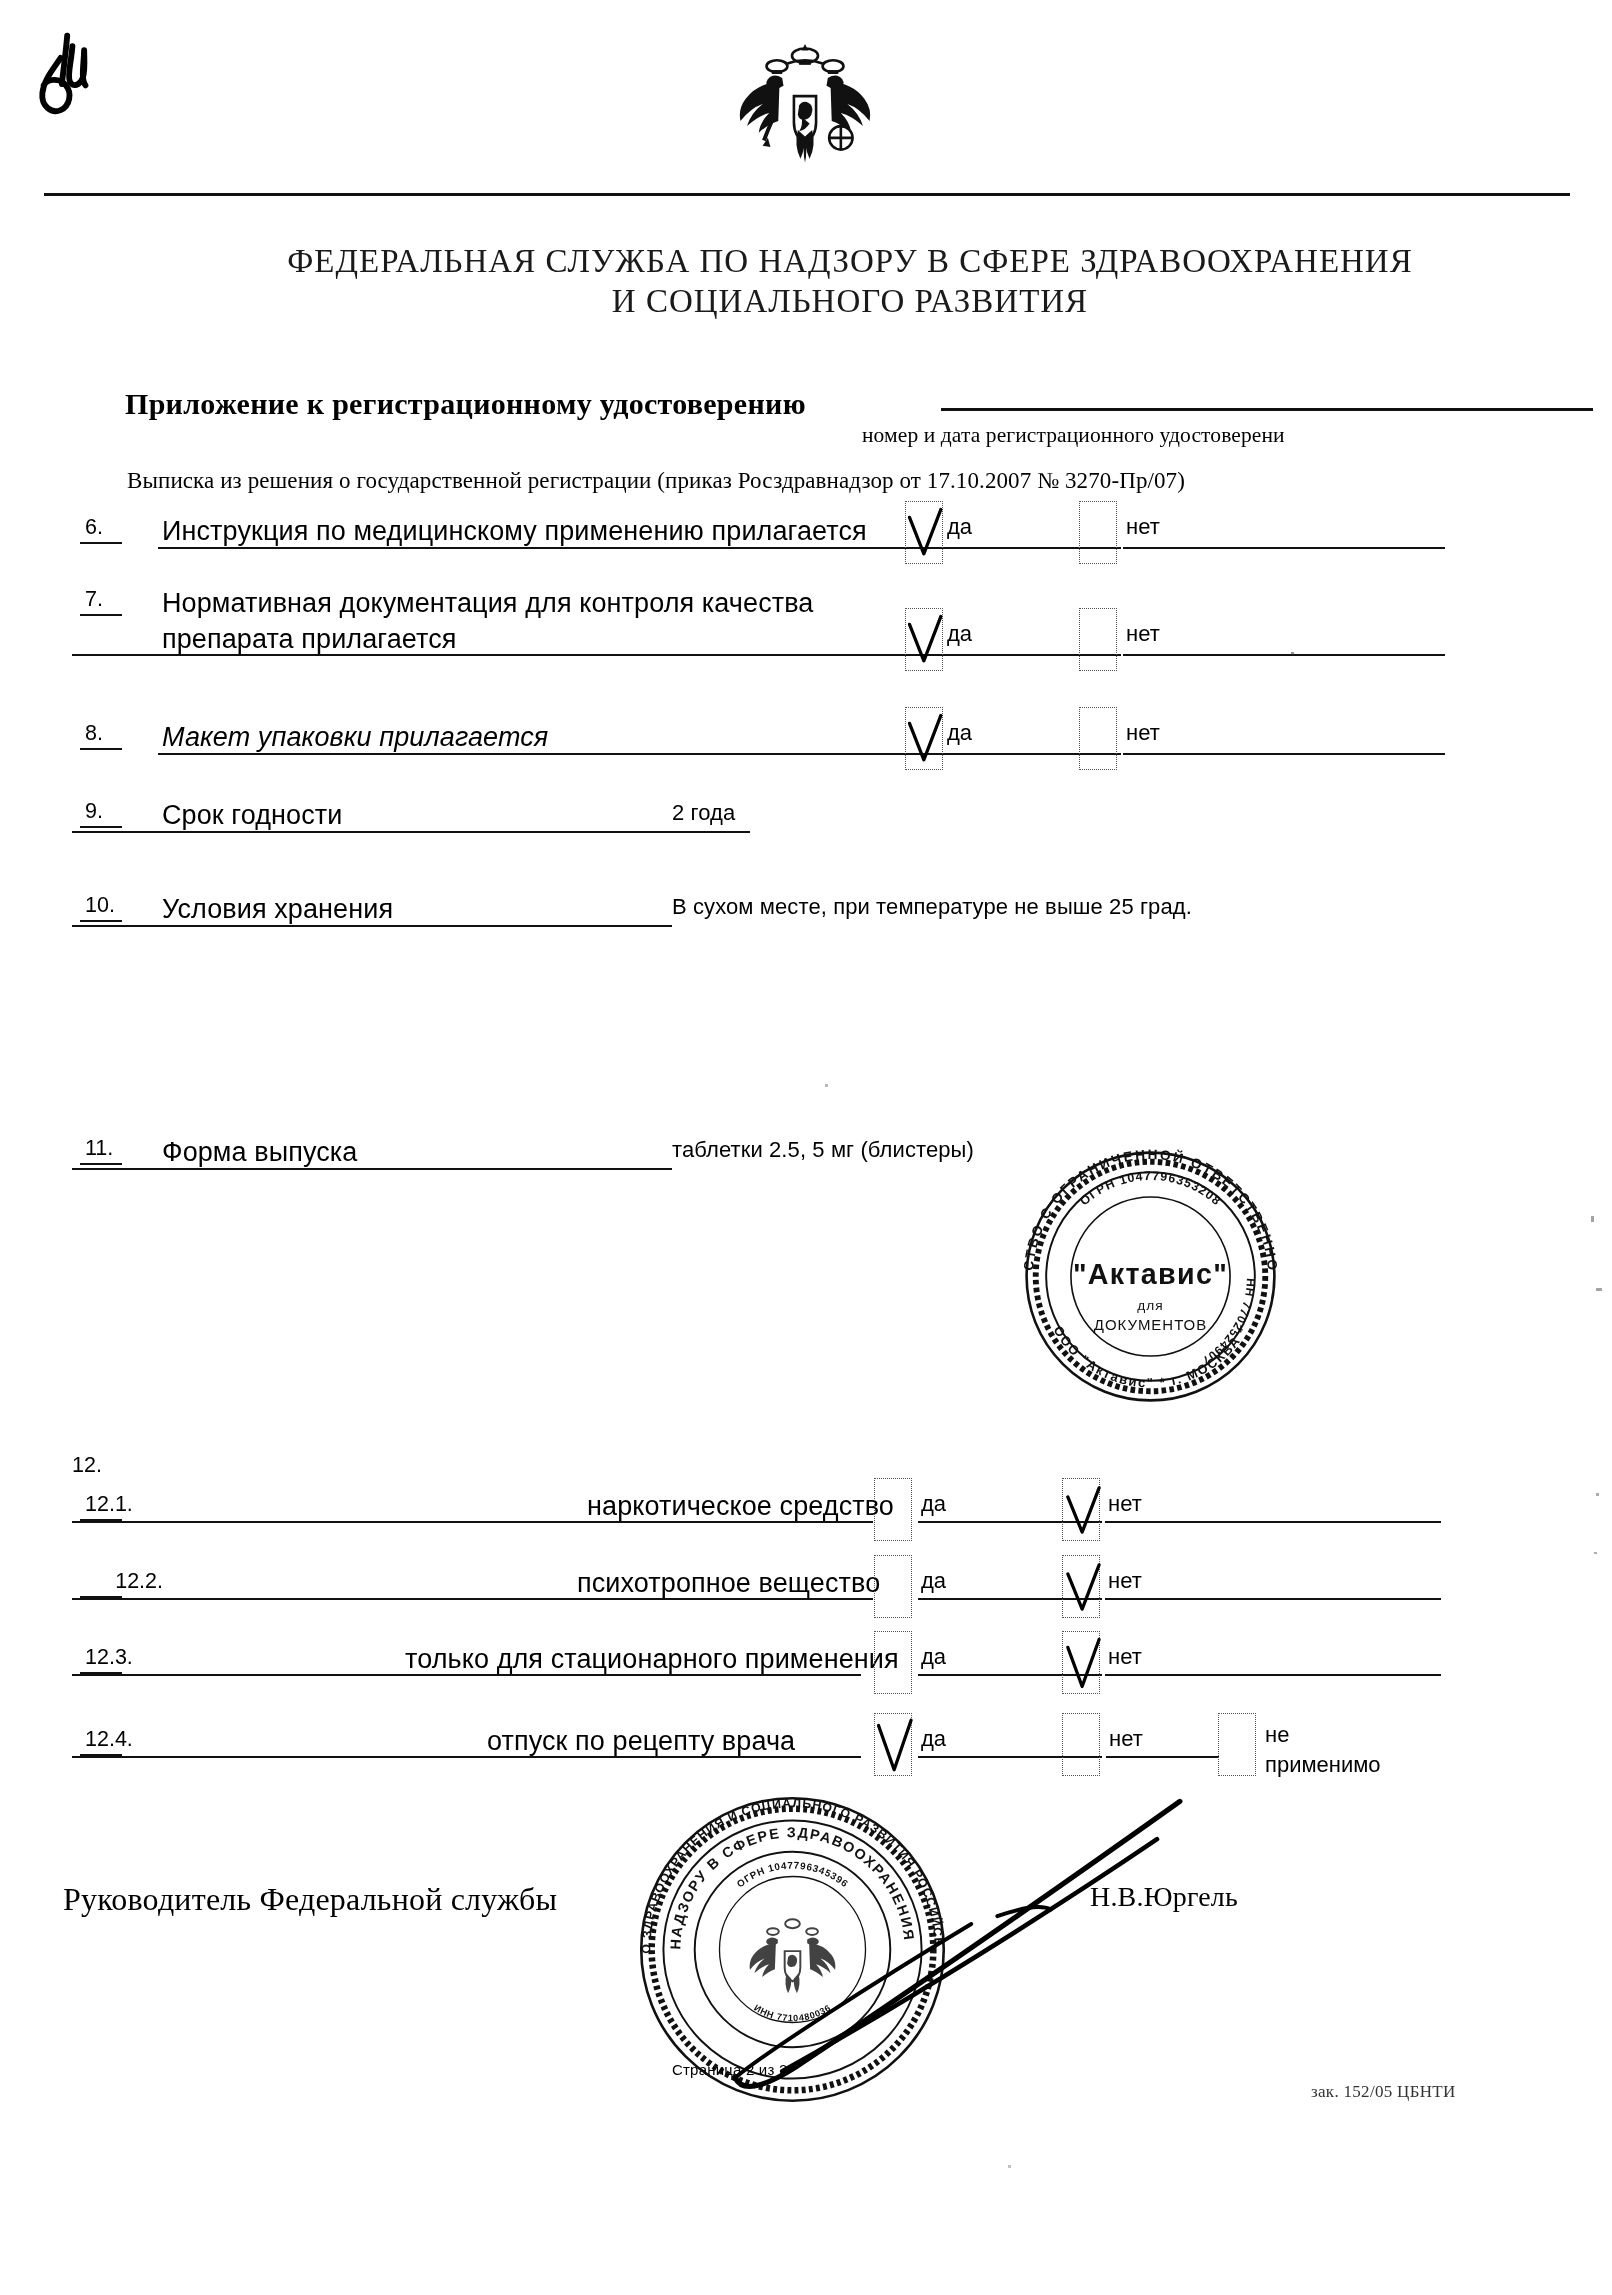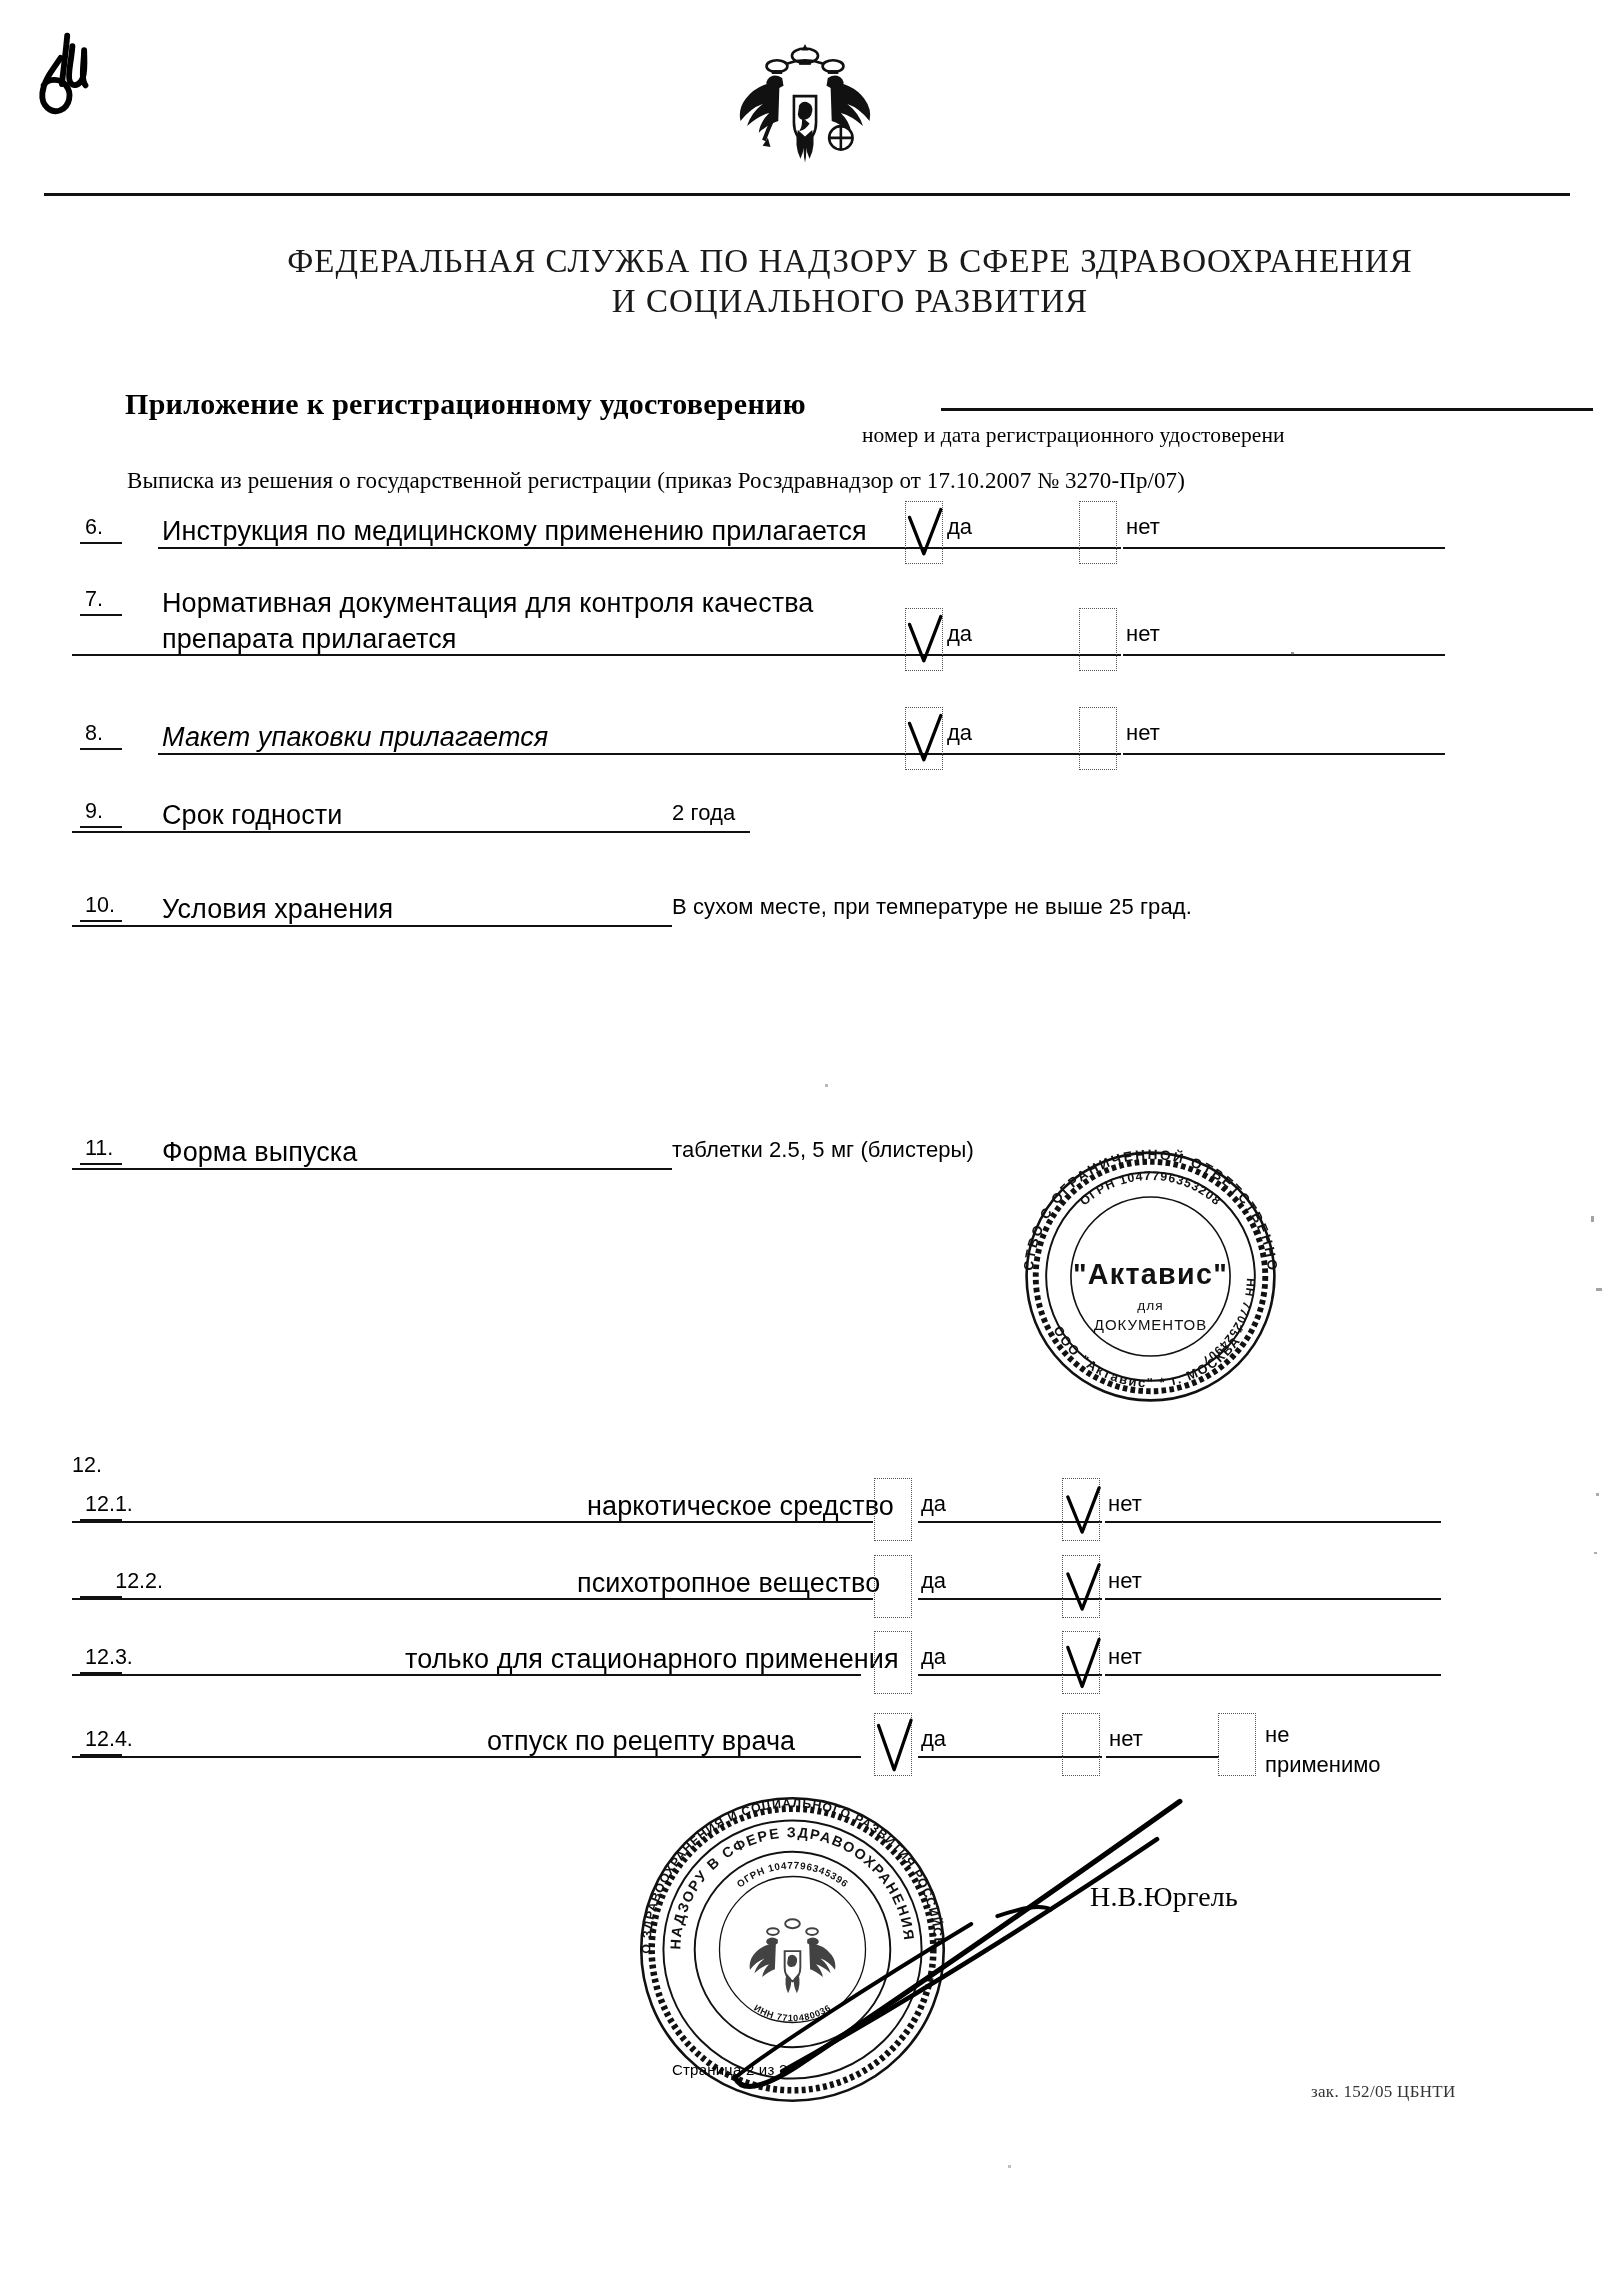--- a/index.html
+++ b/index.html
@@ -442,20 +442,21 @@
     <svg width="626" height="352" viewBox="0 0 960 540">
       <g fill="none" stroke="#000" stroke-linecap="round">
         <path d="M940 62 C 760 190, 560 330, 350 470 C 300 502, 268 508, 258 486" stroke-width="8"></path>
         <path d="M905 120 C 740 232, 520 370, 330 476" stroke-width="7"></path>
         <path d="M258 486 C 300 450, 470 340, 620 250" stroke-width="6"></path>
         <path d="M660 238 C 700 224, 728 220, 742 228" stroke-width="6"></path>
       </g>
     </svg>
   </div>
 
+  <div class="abs" id="sig-left">Руководитель Федеральной службы</div>
   <div class="abs" id="sig-right">Н.В.Юргель</div>
 
   <div class="abs" id="page-of">Страница 2 из 2</div>
   <div class="abs" id="footer-code">зак. 152/05 ЦБНТИ</div>
 
   <div class="speck" style="left:1291px;top:652px;width:3.3px;height:3.3px;opacity:.55;"></div>
   <div class="speck" style="left:1591px;top:1216px;width:2.6px;height:5.9px;opacity:.45;"></div>
   <div class="speck" style="left:1596px;top:1288px;width:5.9px;height:2.6px;opacity:.45;"></div>
   <div class="speck" style="left:1596px;top:1493px;width:2.6px;height:2.6px;opacity:.4;"></div>
   <div class="speck" style="left:1594px;top:1552px;width:3.3px;height:2px;opacity:.4;"></div>

